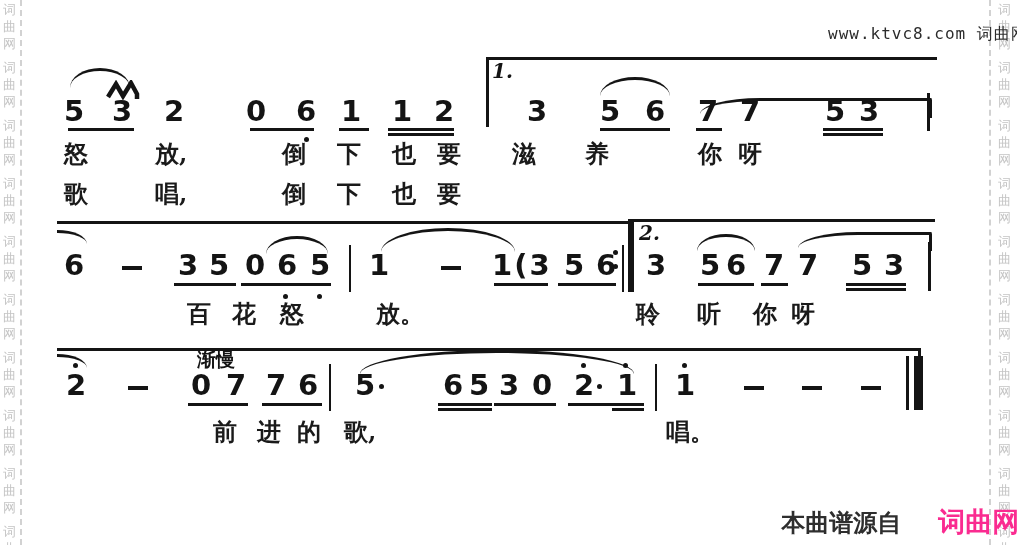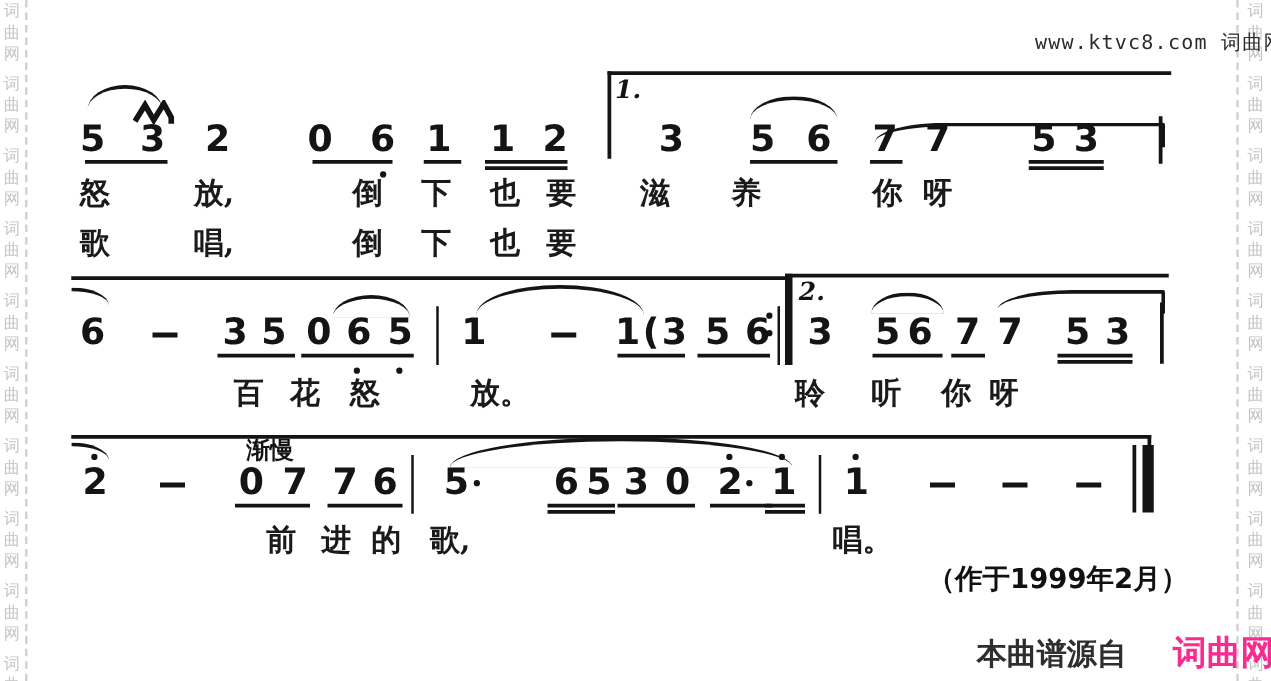--- a/index.html
+++ b/index.html
@@ -253,17 +253,16 @@
         <div class="rule" style="left: 914px; top: 356px; width: 9px; height: 54px;"></div>
         <div class="tempo-label" style="left: 197px; top: 347px;">渐慢</div>
         <div class="lyr" style="left: 213px; top: 419px;">前</div>
         <div class="lyr" style="left: 257px; top: 419px;">进</div>
         <div class="lyr" style="left: 297px; top: 419px;">的</div>
         <div class="lyr" style="left: 344px; top: 419px;">歌,</div>
         <div class="lyr" style="left: 666px; top: 419px;">唱。</div>
       </div>
     </div>
 
-  <div class="attr">（作于1999年2月）</div>
   <div class="src">
     <span class="prefix">本曲谱源自</span><span class="brand" style="color: rgb(250, 43, 144); margin-left: 37px;">词曲网</span>
   </div>
 </div>
 
 </body></html>

